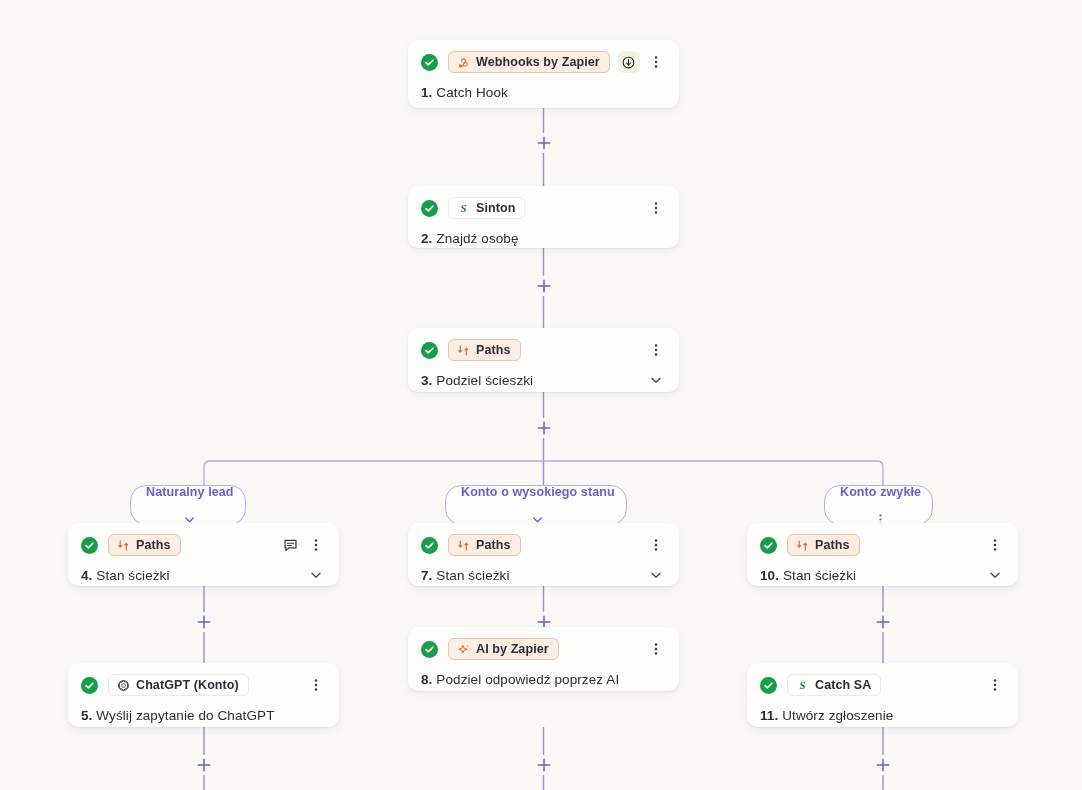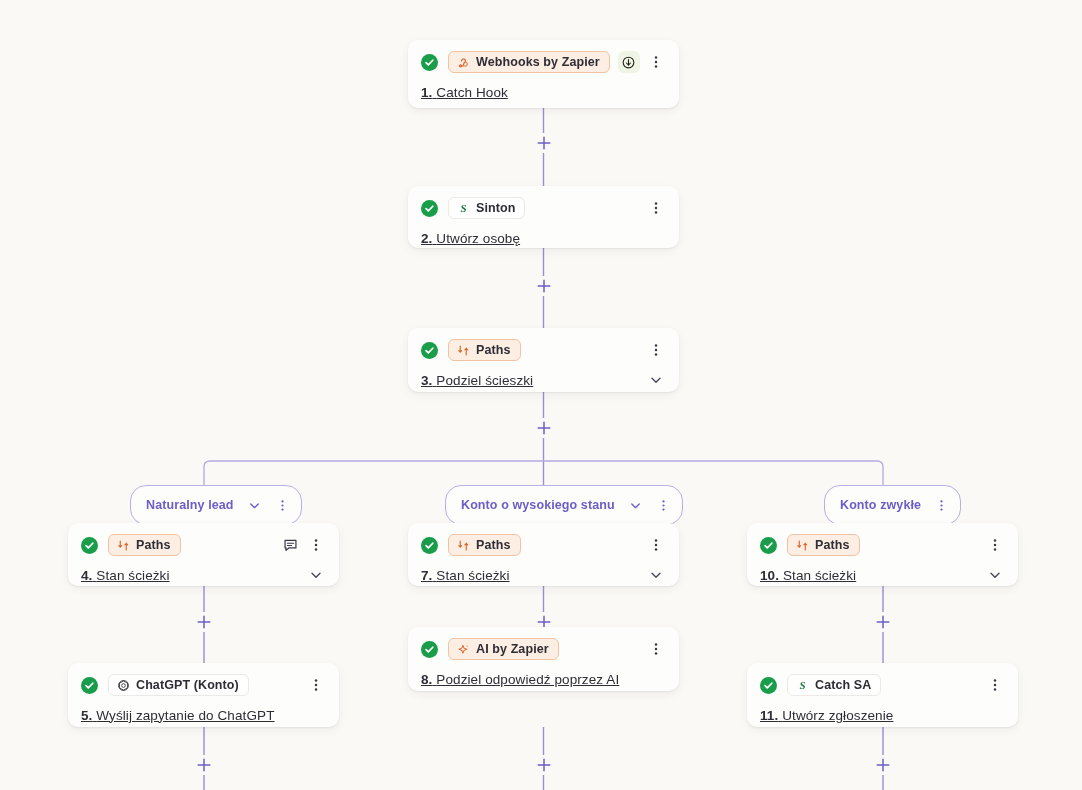--- a/index.html
+++ b/index.html
@@ -84,21 +84,20 @@
     display: flex;
     align-items: center;
     margin-top: 10px;
     height: 18px;
   }
   .card-title {
     font-size: 13.5px;
     color: #2e2c35;
     letter-spacing: 0.1px;
     white-space: nowrap;
-    text-decoration: underline;
   }
   .card-title .num {
     font-weight: 700;
   }
   .spacer { flex: 1 1 auto; }
 
   
   .status-check {
     width: 17px;
     height: 17px;
@@ -201,20 +200,21 @@
     box-sizing: border-box;
     background: #fdfdfc;
     border: 1.3px solid #b9aee6;
     border-radius: 16px;
     display: flex;
     align-items: center;
     gap: 13px;
     padding: 0 11px 0 15px;
     cursor: pointer;
     white-space: nowrap;
+    flex-direction: column;
   }
   .pill-label {
     font-size: 12.5px;
     font-weight: 700;
     color: #6b5fc7;
     letter-spacing: 0.1px;
     line-height: 1;
   }
   .pill-btn {
     width: 15px;
@@ -373,21 +373,21 @@
       <span class="spacer"></span>
       <button class="icon-btn">
         <svg width="14" height="14" viewBox="0 0 14 14" aria-hidden="true">
           <circle cx="7" cy="2.4" r="1.25" fill="currentColor"></circle>
           <circle cx="7" cy="7" r="1.25" fill="currentColor"></circle>
           <circle cx="7" cy="11.6" r="1.25" fill="currentColor"></circle>
         </svg>
       </button>
     </div>
     <div class="card-bottom">
-      <span class="card-title"><span class="num">2.</span>&nbsp;<span>Utwórz osobę</span></span>
+      <span class="card-title"><span class="num">2.</span>&nbsp;<span>Znajdź osobę</span></span>
     </div>
   </div>
 
   <div class="card" id="card-step-3" style="left:408px; top:328px; width:271px; height:64px;">
     <div class="card-top">
       <span class="status-check">
         <svg width="11" height="11" viewBox="0 0 12 12" aria-hidden="true">
           <path d="M2.2 6.2 L4.7 8.6 L9.6 3.5" fill="none" stroke="#ffffff" stroke-width="1.8" stroke-linecap="round" stroke-linejoin="round"></path>
         </svg>
       </span>

